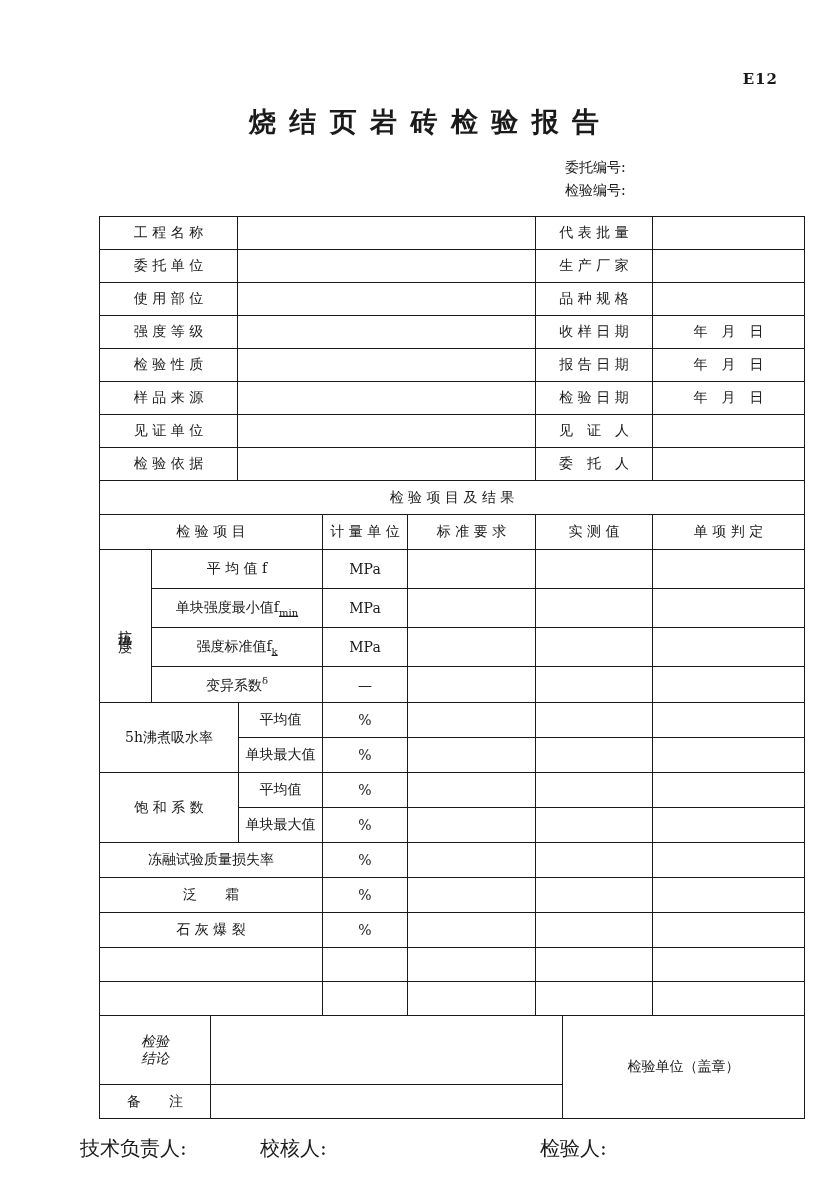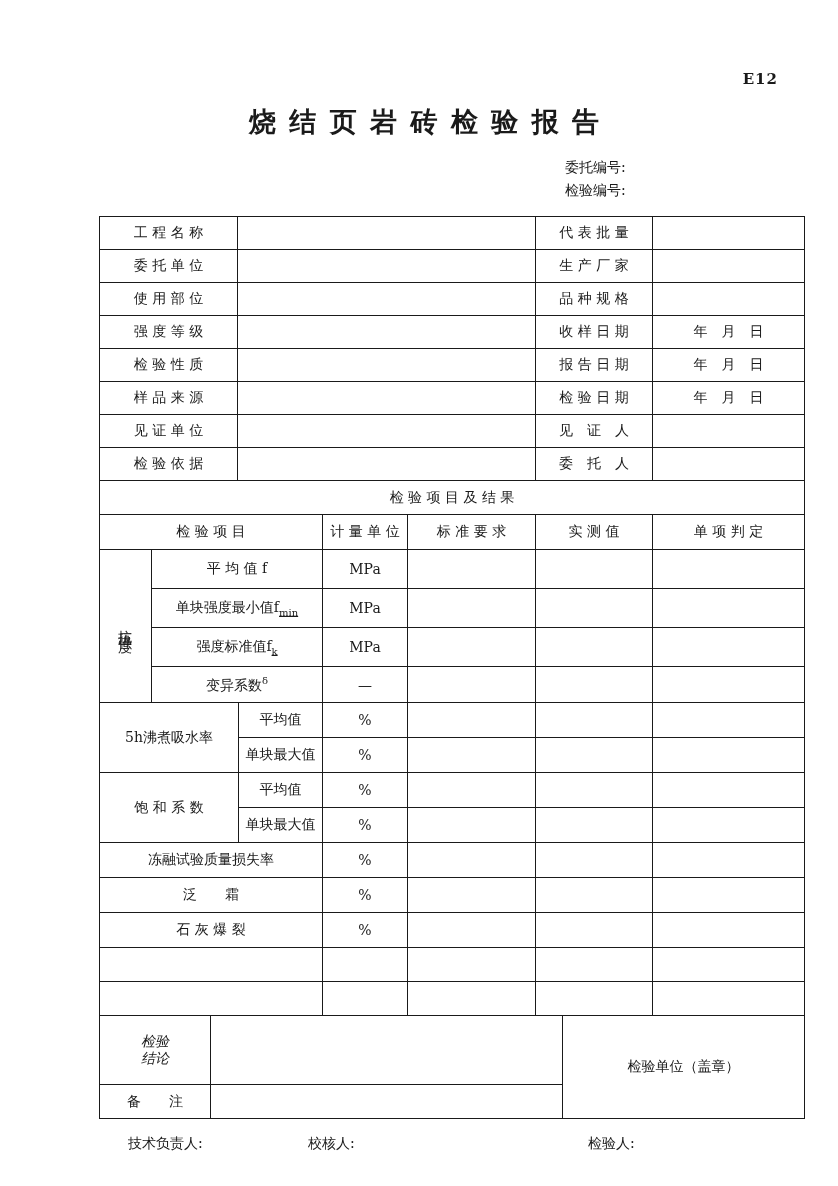--- a/index.html
+++ b/index.html
@@ -38,21 +38,21 @@
   }
   .h32 { height: 32px; } .h33 { height: 33px; } .h34 { height: 34px; }
   .h35 { height: 35px; } .h38 { height: 38px; } .h68 { height: 68px; font-style: italic; }
   .vert {
     writing-mode: vertical-rl; text-orientation: upright;
     letter-spacing: 3px; display: inline-block;
   }
   sub { font-size: 10px; text-decoration: underline; } sup { font-size: 10px; }
   .pre { white-space: pre-line; line-height: 17px; }
   .section-title { font-weight: normal; }
-  .sigs { position: relative; height: 34px; margin-top: 12px; font-size: 14px; margin-left: 48px; }
+  .sigs { position: relative; height: 34px; margin-top: 12px; font-size: 20px; }
   .sigs span { position: absolute; top: 4px; }
   .sig-tech { left: 80px; } .sig-check { left: 260px; } .sig-inspect { left: 540px; }
 </style>
 </head>
 <body>
 
 <div class="form-code">E12</div>
 <h1 class="title">烧 结 页 岩 砖 检 验 报 告</h1>
 
 <div class="refs">

